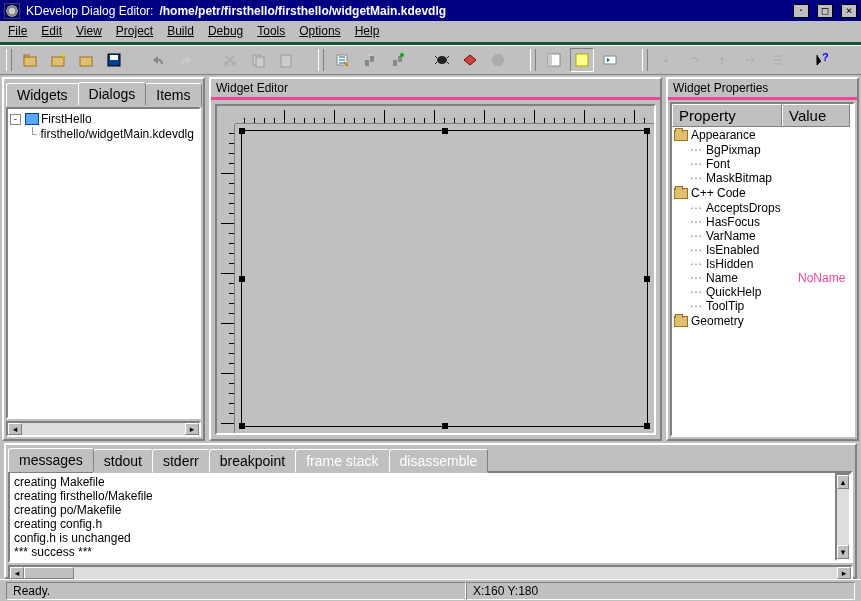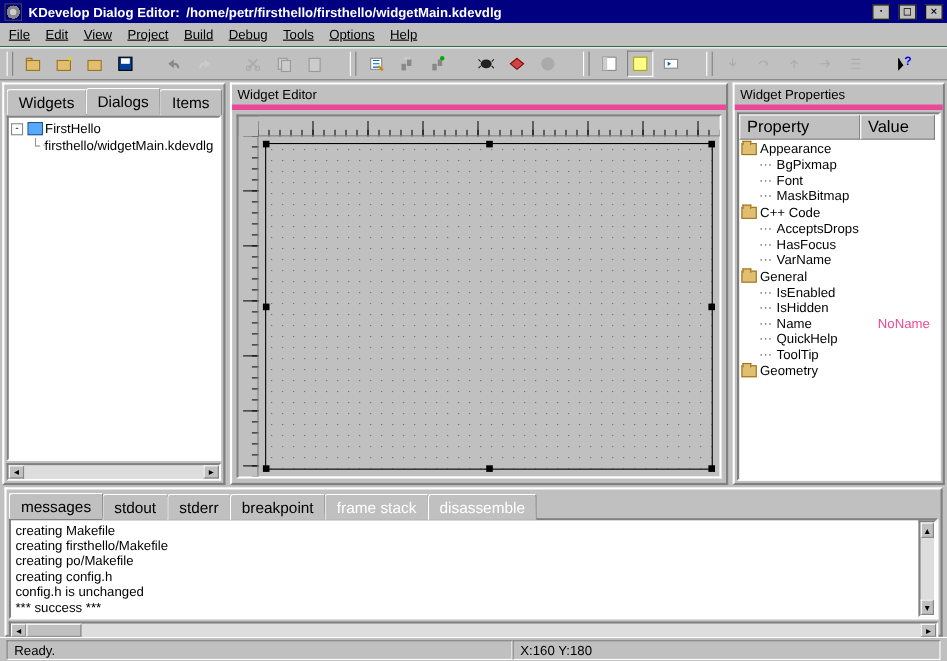--- a/index.html
+++ b/index.html
@@ -20,36 +20,36 @@
   align-items: center;
   padding: 2px 4px;
   height: 21px;
   gap: 6px;
 }
 .titlebar .app-icon {
   width: 16px; height: 16px;
   background: radial-gradient(circle, #ccc 30%, #888 31%, #888 60%, transparent 61%);
   border: 1px solid #444;
 }
-.titlebar .title-text { font-weight: bold; flex: 0 0 auto; }
+.titlebar .title-text { font-weight: normal; flex: 0 0 auto; }
 .titlebar .title-path { font-weight: bold; color: #fff; flex: 1; }
 .titlebar .win-btn {
   width: 16px; height: 14px;
   background: #c0c0c0;
   border: 1px solid #000;
   margin-left: 2px;
   display: flex; align-items: center; justify-content: center;
   font-size: 11px; color: #000; font-family: monospace;
 }
 .menubar {
   background: #c0c0c0;
   display: flex;
   padding: 3px 8px 4px;
   gap: 14px;
-  border-bottom: 1px solid #14532d;
+  border-bottom: 3px solid #14532d;
 }
 .menubar span { text-decoration: underline; text-underline-offset: 1px; }
 .menubar div { cursor: default; }
 .toolbar {
   background: #c0c0c0;
   display: flex;
   align-items: center;
   padding: 2px 6px;
   gap: 4px;
   border-top: 1px solid #fff;
@@ -82,21 +82,21 @@
   display: flex;
   flex-direction: column;
 }
 .left-panel { width: 203px; }
 .center-panel { flex: 1; }
 .right-panel { width: 193px; }
 .panel-title {
   background: #c0c0c0;
   padding: 2px 5px;
   color: #000;
-  border-bottom: 5px solid #ec4899;
+  border-bottom: 3px solid #ec4899;
 }
 .tabs {
   display: flex;
   background: #c0c0c0;
   padding: 2px 2px 0;
 }
 .tab {
   padding: 3px 10px 3px;
   background: #c0c0c0;
   border: 1px solid;
@@ -518,24 +518,20 @@
           </div>
           <div class="prop-item">
             <span class="dash">⋯</span>
             <span class="pname">HasFocus</span>
             <span class="pval"></span>
           </div>
           <div class="prop-item">
             <span class="dash">⋯</span>
             <span class="pname">VarName</span>
             <span class="pval"></span>
-          </div>
-          <div class="prop-group">
-            <span class="ficon"></span>
-            <span>General</span>
           </div>
           <div class="prop-item">
             <span class="dash">⋯</span>
             <span class="pname">IsEnabled</span>
             <span class="pval"></span>
           </div>
           <div class="prop-item">
             <span class="dash">⋯</span>
             <span class="pname">IsHidden</span>
             <span class="pval"></span>

